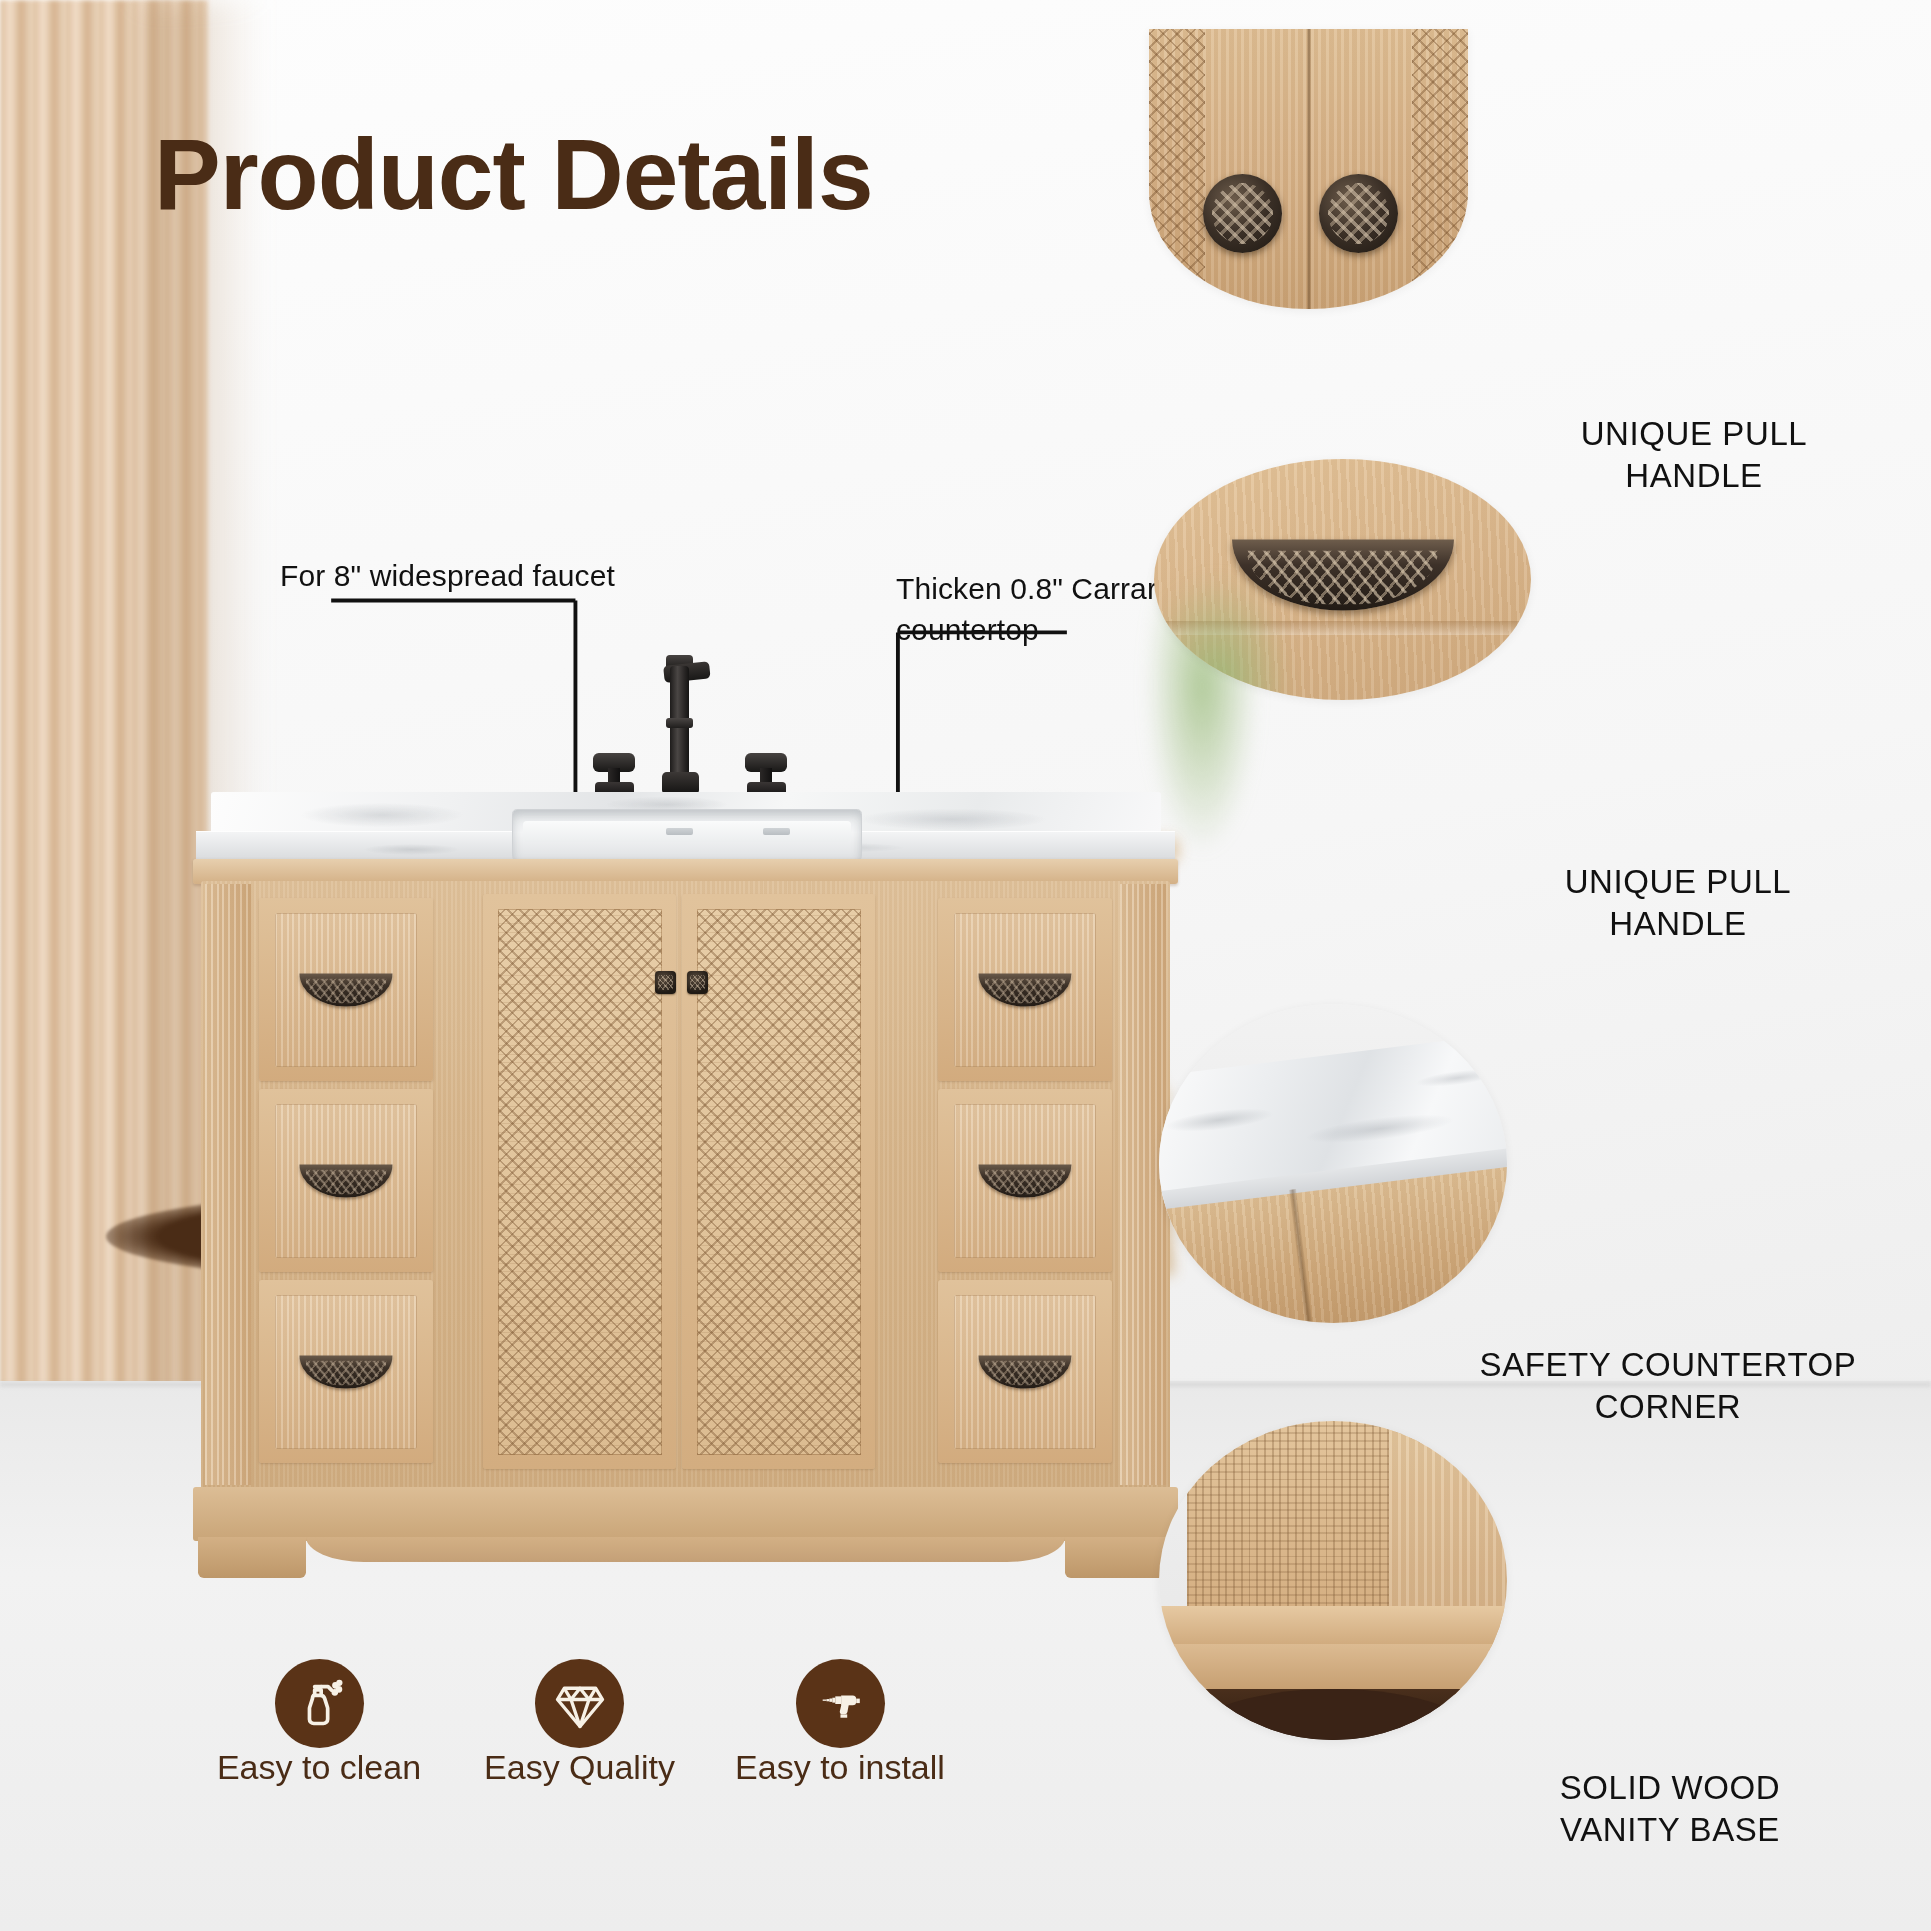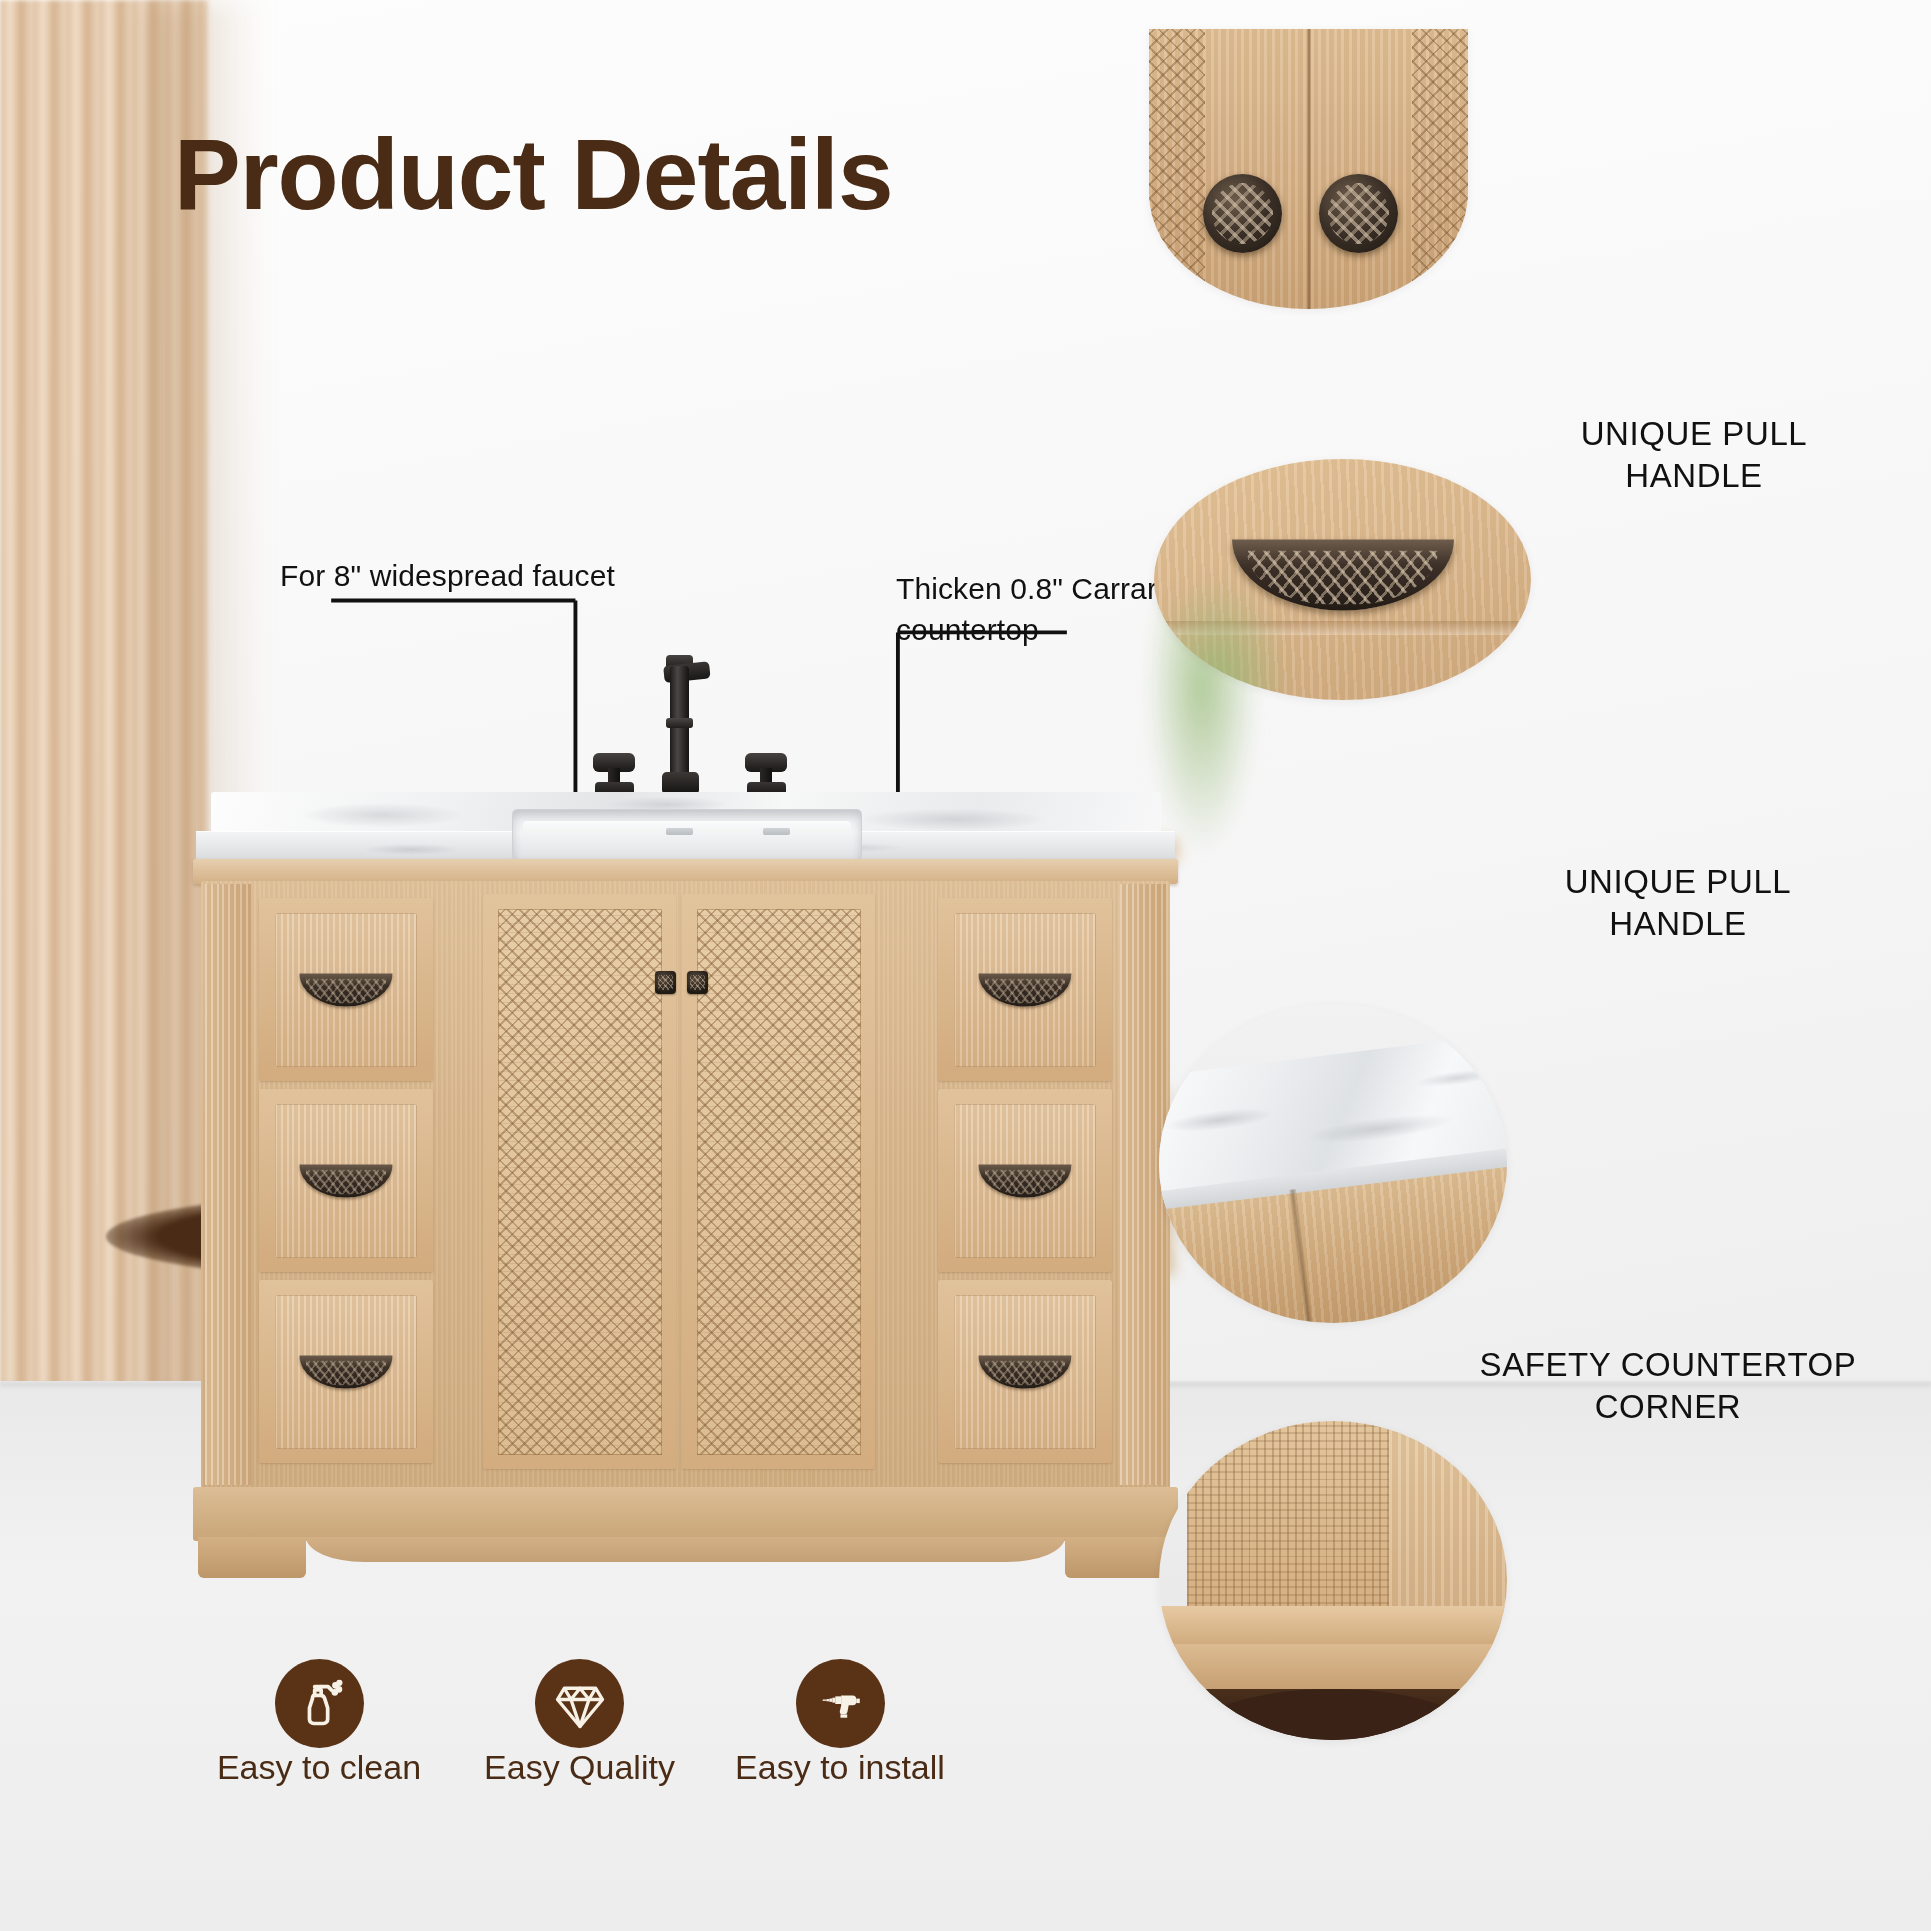--- a/index.html
+++ b/index.html
@@ -45,21 +45,21 @@
   .prop-bottle2{position:absolute;left:1070px;top:828px;width:37px;height:89px;
     background:linear-gradient(180deg,#efeeea,#d7d6d2);border-radius:7.7px;
     filter:blur(5.8px);opacity:.75;}
   .prop-plant{position:absolute;left:1144px;top:570px;width:116px;height:290px;
     background:radial-gradient(ellipse at 50% 40%, rgba(152,186,120,.75), rgba(152,186,120,0) 68%);
     filter:blur(8.7px);}
 
   
   .title{position:absolute;left:154px;top:124px;
     font-size:100px;font-weight:bold;letter-spacing:-1px;color:#4a2c16;
-    white-space:nowrap;line-height:1;margin-left:20px;}
+    white-space:nowrap;line-height:1;}
 
   
   .callout-text{position:absolute;color:#111;font-size:30px;line-height:1.38;
     letter-spacing:0.1px;white-space:pre-line;}
   .callout-svg{position:absolute;left:0;top:0;width:1931px;height:1931px;
     pointer-events:none;}
 
   .shadow-ellipse{position:absolute;left:106px;top:1186px;width:850px;height:101px;
     background:radial-gradient(ellipse at 50% 50%, #4a2c16 0%, #4a2c16 62%, rgba(74,44,22,0) 78%);
     border-radius:50%;filter:blur(1.4px);}
@@ -497,15 +497,17 @@
 
   <div class="rc-circle" style="left:1159px;top:1421px;width:348px;height:319px;border-radius:50%;">
     <div class="d4-bg"></div>
     <div class="d4-panel"></div>
     <div class="d4-side"></div>
     <div class="d4-mold"></div>
     <div class="d4-base"></div>
     <div class="d4-shadow"></div>
     <div class="d4-arch"></div>
   </div>
+  <div class="rc-label" style="left:1419px;top:1767px;">SOLID WOOD
+VANITY BASE</div>
 
 </div>
 
 
 </body></html>

